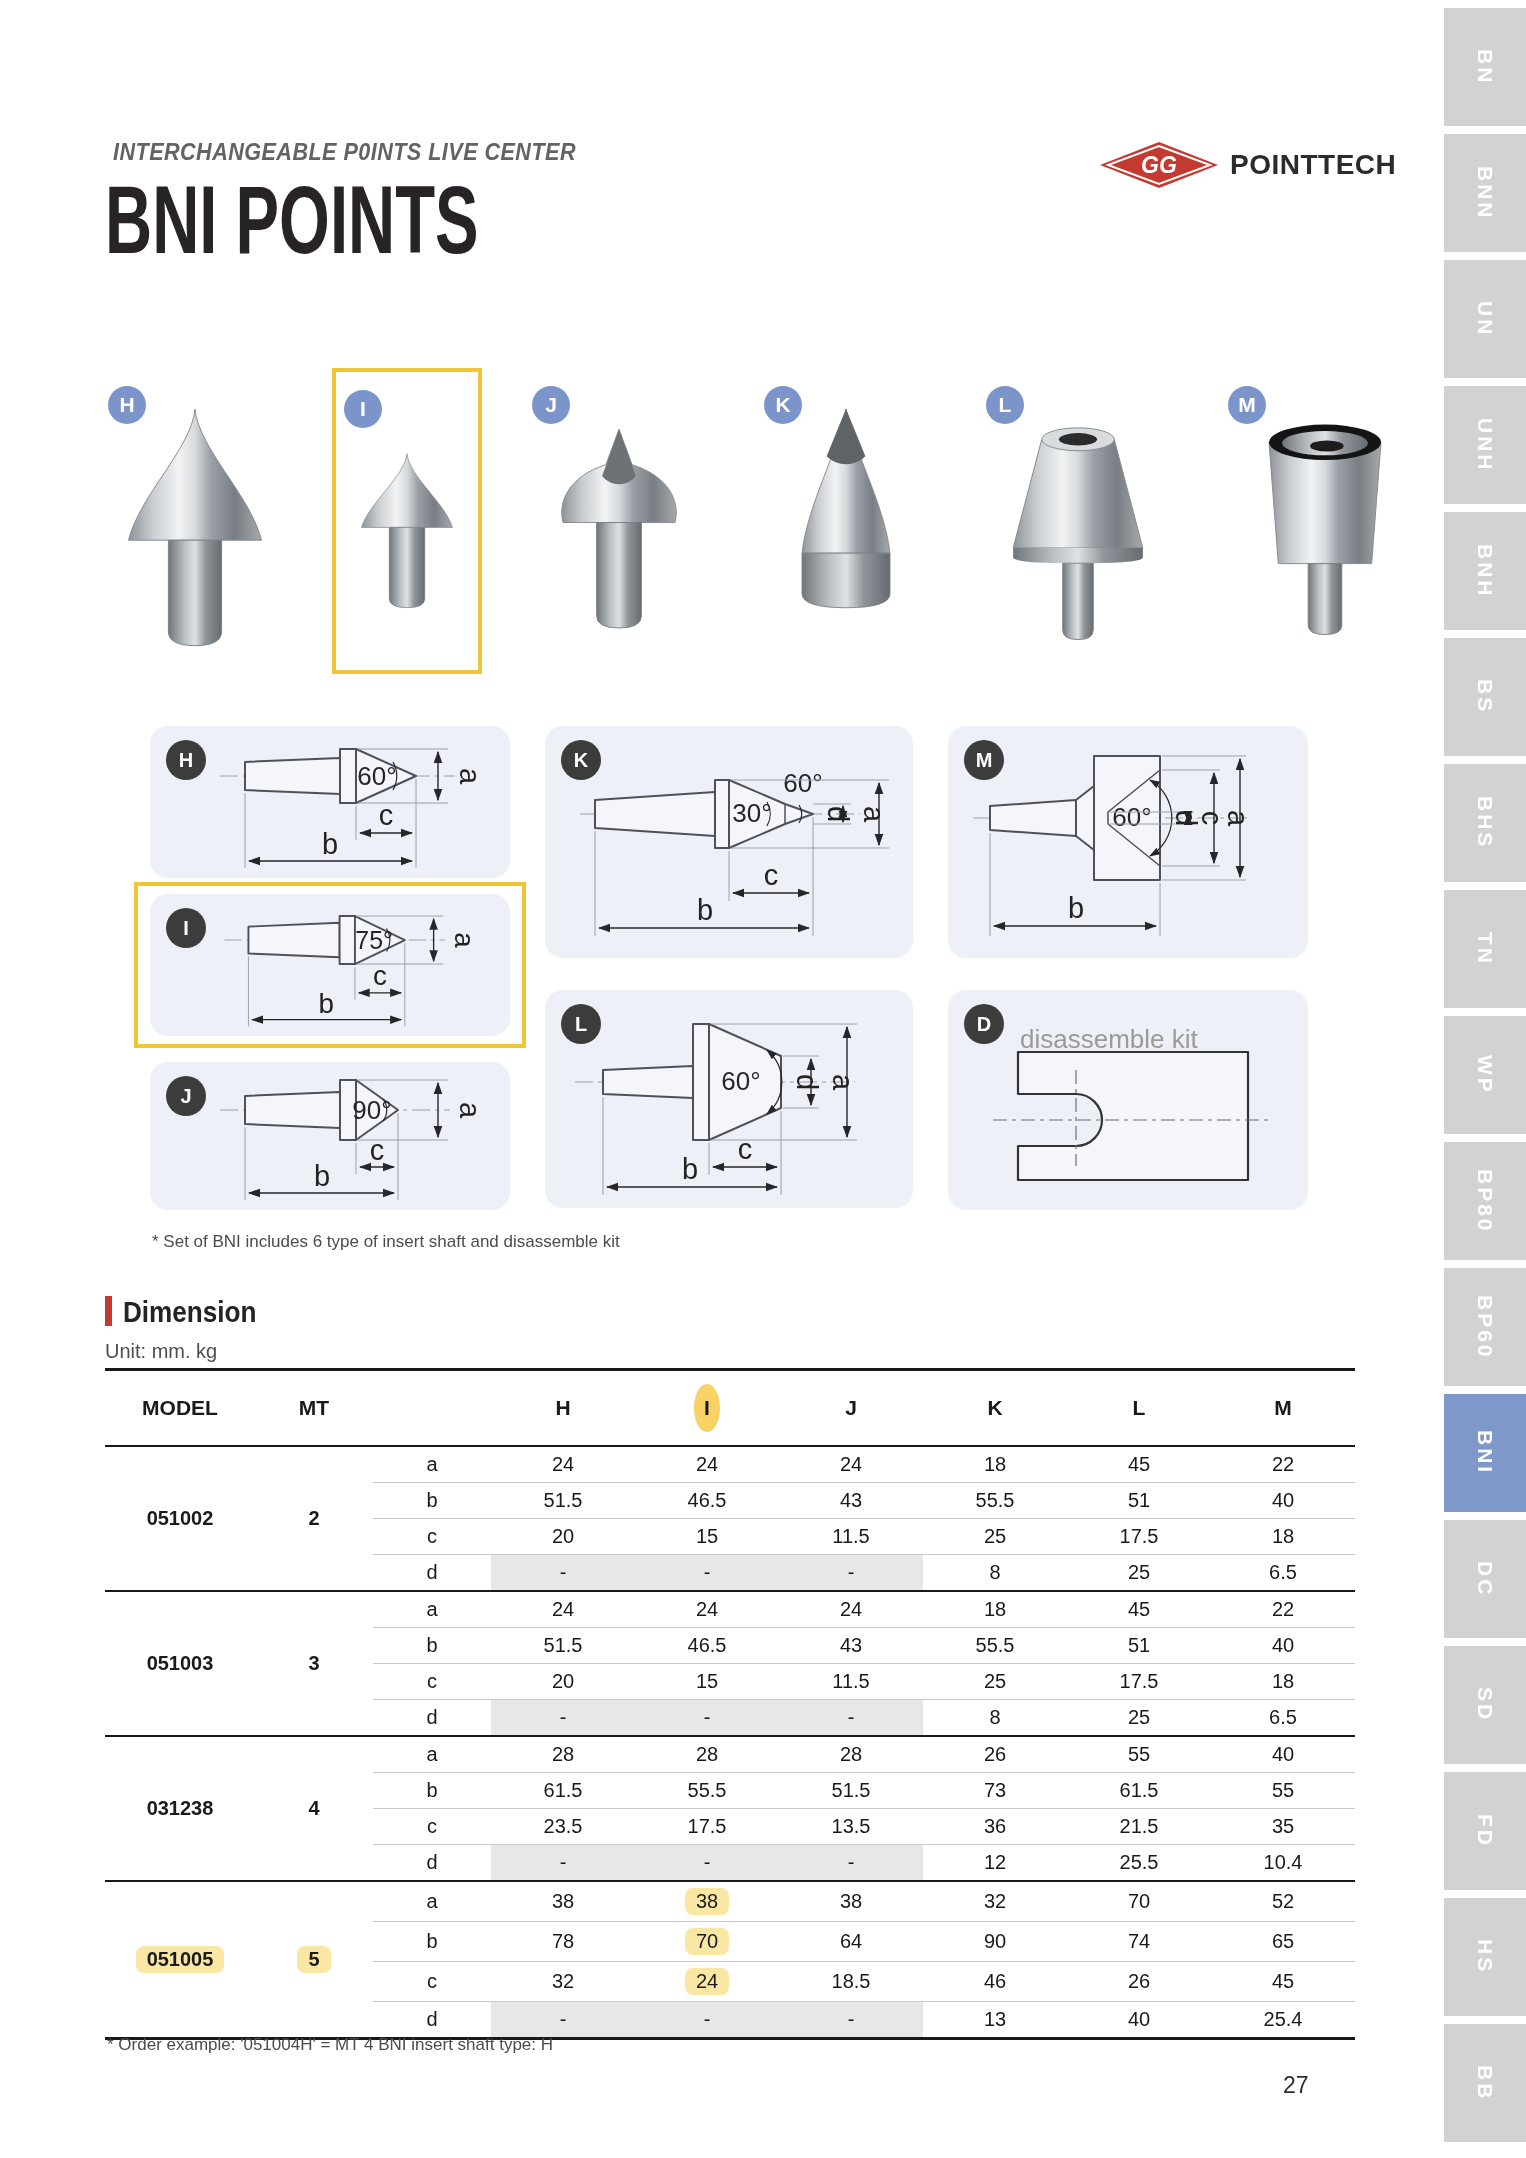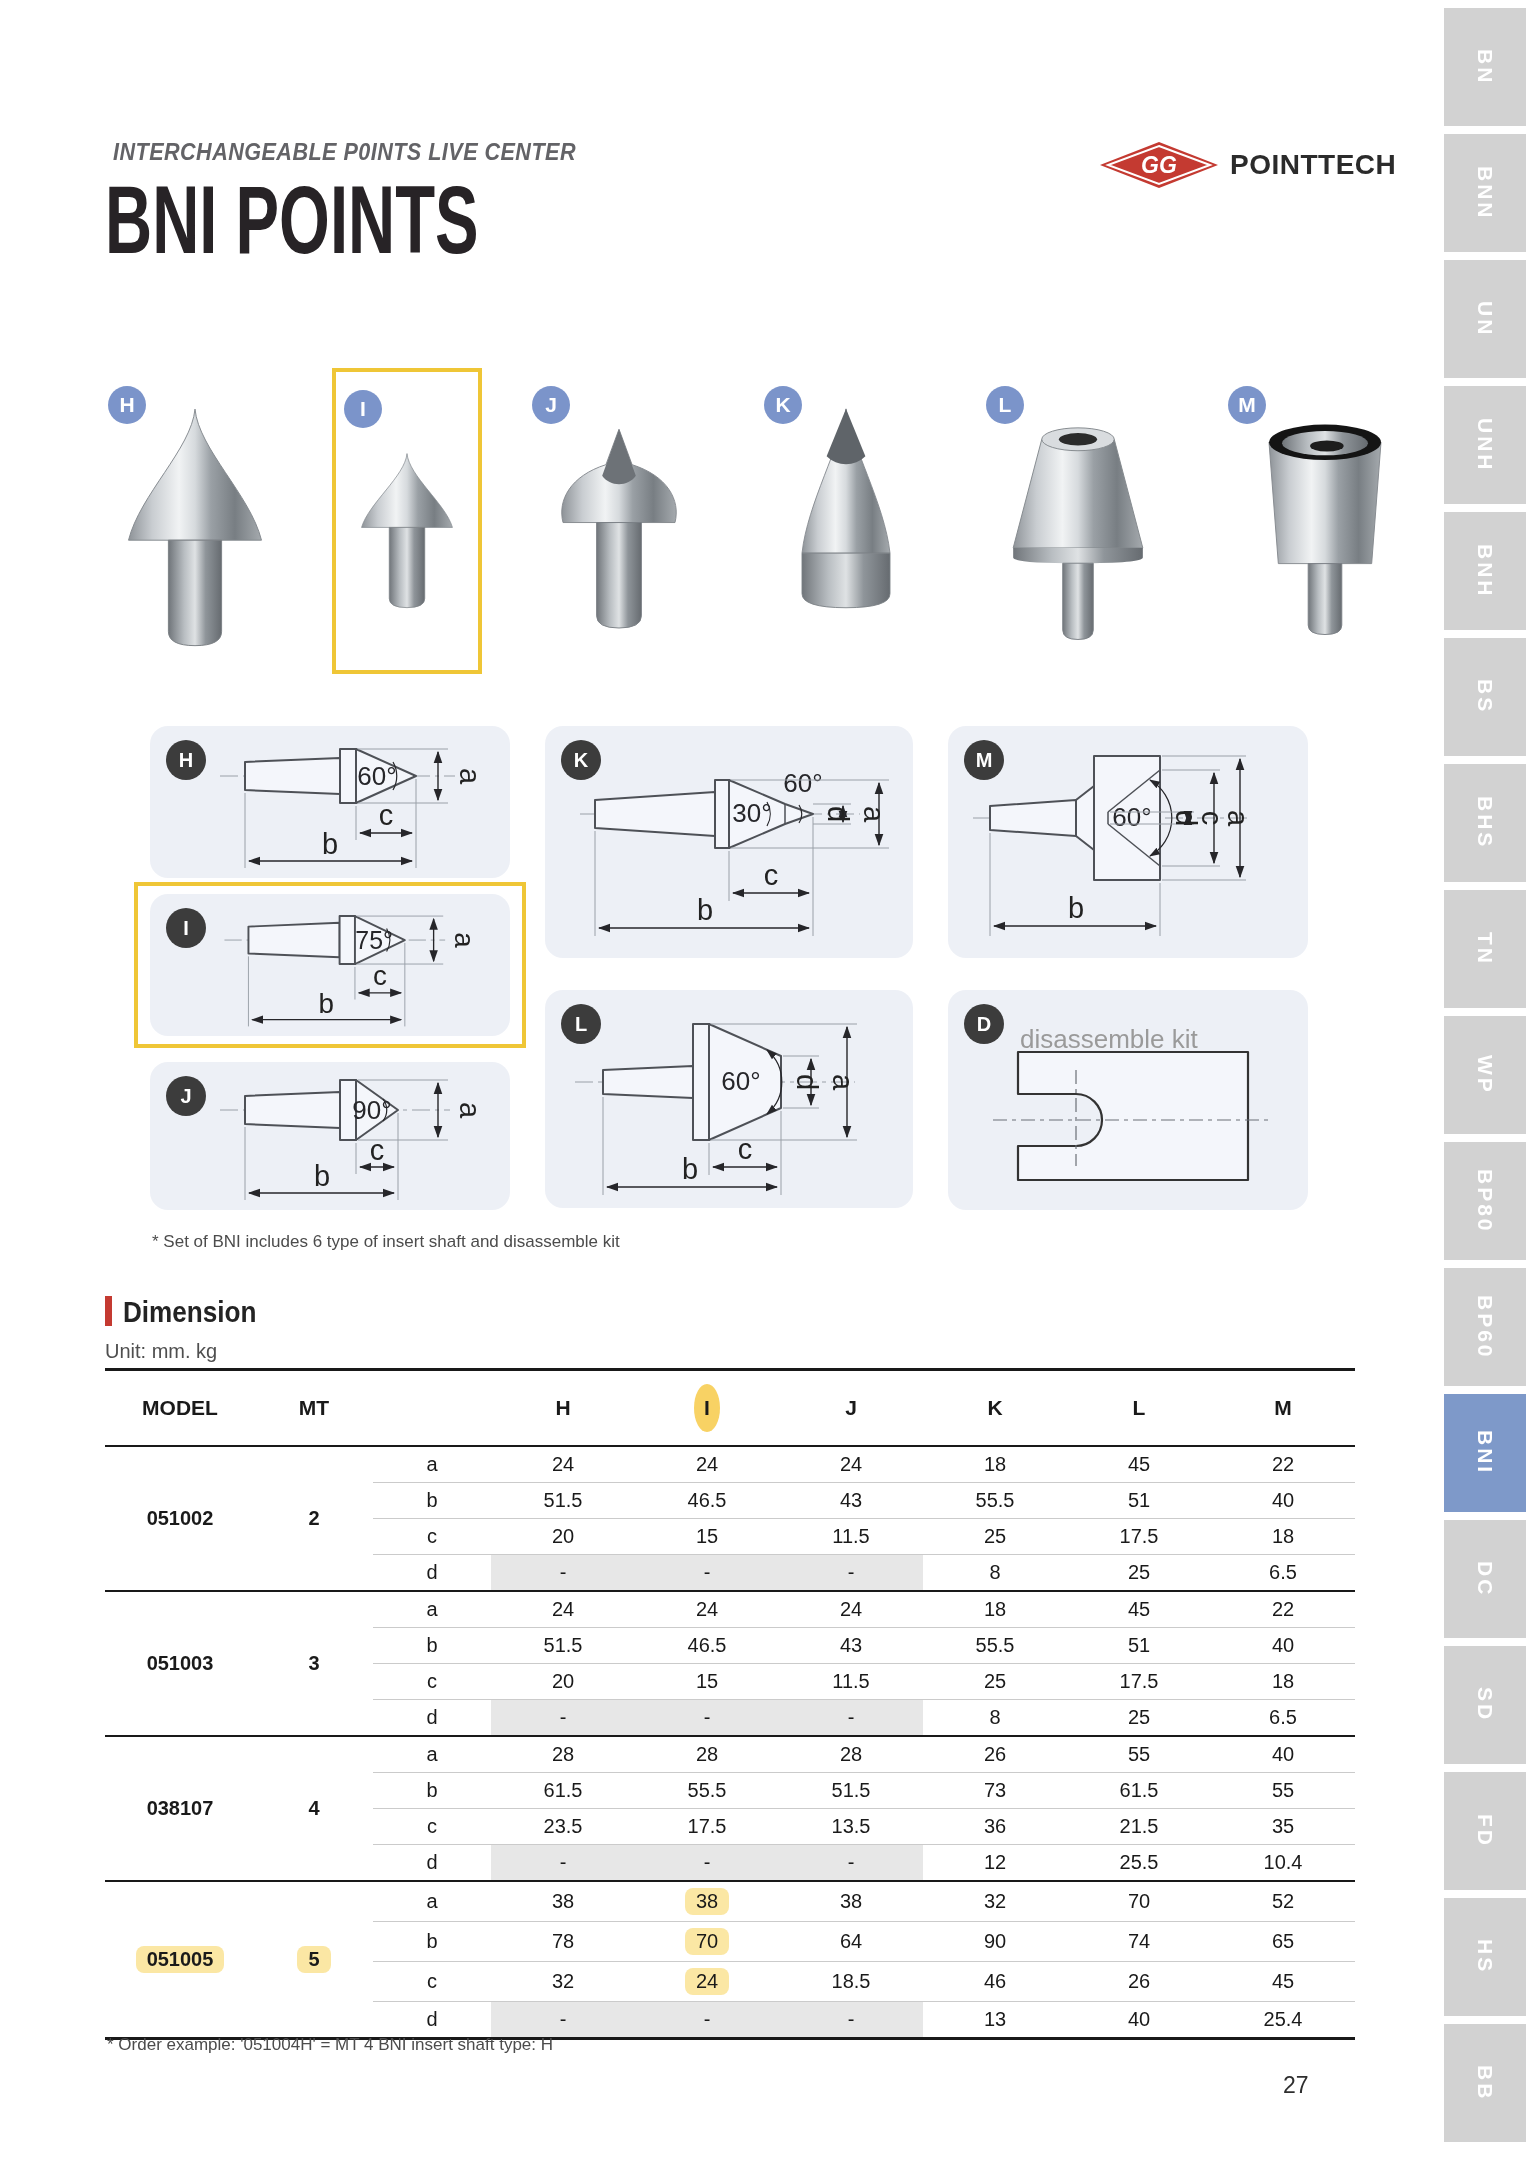--- a/index.html
+++ b/index.html
@@ -456,21 +456,21 @@
         <tr class="thin-top">
           <td class="param-cell">d</td>
           <td class="gray">-</td>
           <td class="gray">-</td>
           <td class="gray">-</td>
           <td>8</td>
           <td>25</td>
           <td>6.5</td>
         </tr>
         <tr class="block-top">
-          <td rowspan="4" class="model-cell"><span>038107</span></td>
+          <td rowspan="4" class="model-cell"><span>031238</span></td>
           <td rowspan="4" class="mt-cell"><span>4</span></td>
           <td class="param-cell">a</td>
           <td>28</td>
           <td>28</td>
           <td>28</td>
           <td>26</td>
           <td>55</td>
           <td>40</td>
         </tr>
         <tr class="thin-top">

